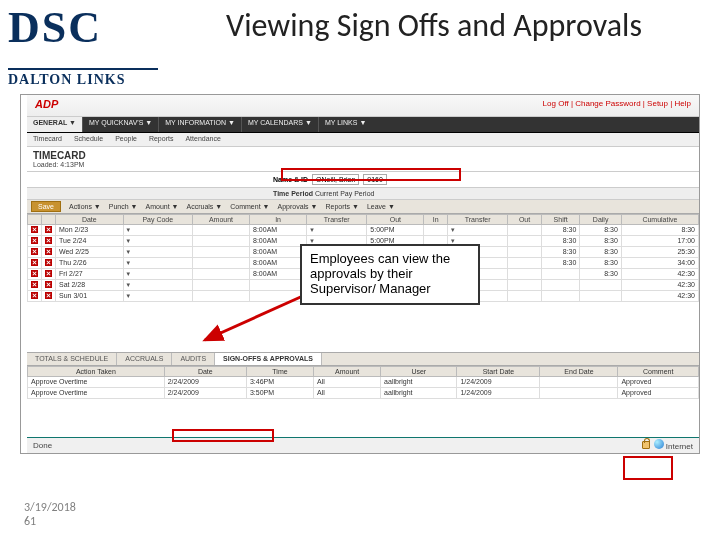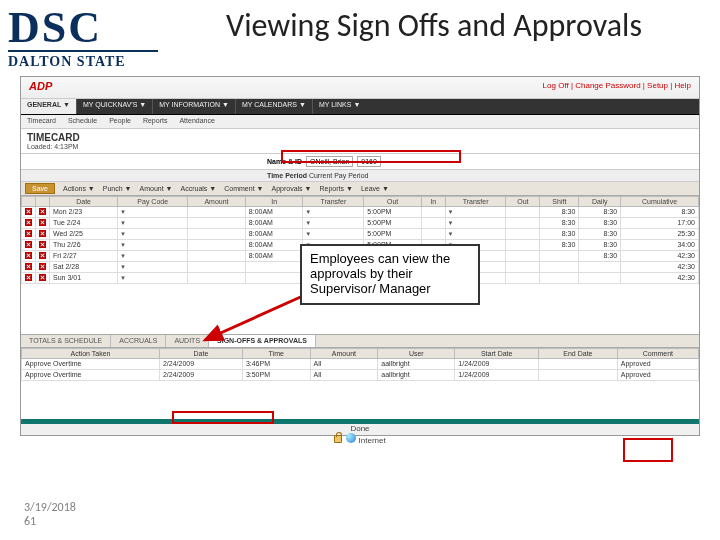--- a/index.html
+++ b/index.html
@@ -1,25 +1,25 @@
 <!DOCTYPE html>
 <html><head>
 <meta charset="utf-8">
 <style>
   * { box-sizing: border-box; margin: 0; padding: 0; }
   body { width: 720px; height: 540px; background: #fff; font-family: Arial, sans-serif; position: relative; overflow: hidden; }
   
   .slide-header { display: flex; align-items: flex-start; padding: 8px 20px 0 8px; }
   .logo { width: 150px; margin-right: 10px; }
-  .logo-dsc { font-family: Georgia, serif; font-size: 44px; font-weight: bold; color: #0a2f5c; letter-spacing: 2px; line-height: 0.9; border-bottom: 2px solid #0a2f5c; padding-bottom: 2px; }
+  .logo-dsc { font-family: Georgia, serif; font-size: 44px; font-weight: bold; color: #0a2f5c; letter-spacing: 2px; line-height: 0.9; border-bottom: 2px solid #0a2f5c; padding-bottom: 20px; }
   .logo-line2 { font-family: Georgia, serif; font-size: 14px; font-weight: bold; color: #0a2f5c; letter-spacing: 1px; margin-top: 2px; }
   .logo-line3 { font-family: Georgia, serif; font-size: 12px; letter-spacing: 4px; color: #444; margin-top: 1px; }
   .slide-title { flex: 1; font-size: 32px; font-family: Calibri, Arial, sans-serif; color: #222; text-align: center; line-height: 1.15; margin-top: 0; }
   
-  .app-window { margin: 6px 20px 0 20px; border: 1px solid #999; background: #fff; position: relative; } 
+  .app-window { margin: 6px 20px 0 20px; border: 1px solid #999; background: #fff; position: relative; padding-left: 6px; } 
   
   .adp-header { height: 22px; background: linear-gradient(#f8f8f8,#eee); border-bottom: 1px solid #ccc; position: relative; }
   .adp-logo { position: absolute; left: 8px; top: 3px; font-size: 11px; font-weight: bold; color: #c00; font-style: italic; }
   .adp-topright { position: absolute; right: 8px; top: 4px; font-size: 8px; color: #c00; }
   
   .nav-row { height: 16px; background: #333; display: flex; border-bottom: 1px solid #000; }
   .nav-sel { background: #eee; color: #333; font-size: 7px; font-weight: bold; padding: 2px 6px; }
   .nav-item { color: #eee; font-size: 7px; padding: 2px 6px; border-left: 1px solid #555; }
   .subnav { height: 14px; background: #f0f0f0; display: flex; border-bottom: 1px solid #ccc; }
   .subnav span { font-size: 7px; color: #444; padding: 2px 6px; }
@@ -54,38 +54,38 @@
   .tabs-lower { margin-top: 50px; height: 14px; background: #e8e4dc; display: flex; border-top: 1px solid #aaa; border-bottom: 1px solid #aaa; font-size: 7px; }
   .tabs-lower span { padding: 2px 8px; border-right: 1px solid #bbb; color: #555; }
   .tabs-lower .sel { background: #fff; font-weight: bold; color: #333; }
   .tab-highlight { position: absolute; border: 2px solid #c00; top: 334px; left: 151px; width: 102px; height: 13px; }
   
   .audit-grid { width: 100%; border-collapse: collapse; font-size: 7px; color: #333; }
   .audit-grid th { background: #e8e4dc; border: 1px solid #bbb; padding: 1px 3px; font-weight: normal; }
   .audit-grid td { border: 1px solid #ddd; padding: 1px 3px; height: 11px; }
   .comment-highlight { position: absolute; border: 2px solid #c00; top: 361px; right: 26px; width: 50px; height: 24px; }
   
-  .statusbar { height: 16px; border-top: 5px solid #0f766e; background: #f0f0f0; display: flex; justify-content: space-between; align-items: center; font-size: 8px; color: #444; padding: 0 6px; margin-top: 38px; flex-direction: column; }
+  .statusbar { height: 16px; border-top: 1px solid #0f766e; background: #f0f0f0; display: flex; justify-content: space-between; align-items: center; font-size: 8px; color: #444; padding: 0 6px; margin-top: 38px; }
   .statusbar .right { display: flex; gap: 4px; align-items: center; }
   .lock-icon { display:inline-block; width:8px; height:8px; background:#f0c36d; border:1px solid #a06f10; border-radius:1px; position:relative; }
   .lock-icon::before { content:""; position:absolute; width:4px; height:4px; border:1px solid #a06f10; border-bottom:none; border-radius:3px 3px 0 0; top:-4px; left:1px; }
   .net-icon { display:inline-block; width:10px; height:10px; border-radius:50%; background: radial-gradient(circle at 3px 3px, #aef, #2a7fd4); }
   
   .arrow { position: absolute; z-index: 4; pointer-events: none; }
   .arrow svg { overflow: visible; }
   
   .footer { position: absolute; bottom: 12px; left: 0; right: 0; display: flex; justify-content: space-between; padding: 0 24px; font-size: 12px; color: #808080; font-family: Calibri, Arial, sans-serif; flex-direction: column; }
 </style>
 </head>
 <body>
 
 <div class="slide-header">
   <div class="logo">
     <div class="logo-dsc">DSC</div>
-    <div class="logo-line2">DALTON STATE</div>
+    <div class="logo-line2">DALTON LINKS</div>
   </div>
   <div class="slide-title">Viewing Sign Offs and Approvals</div>
 </div>
 
 <div class="app-window">
 
   <div class="adp-header">
     <span class="adp-logo">ADP</span>
     <span class="adp-topright">Log Off | Change Password | Setup | Help</span>
   </div>

